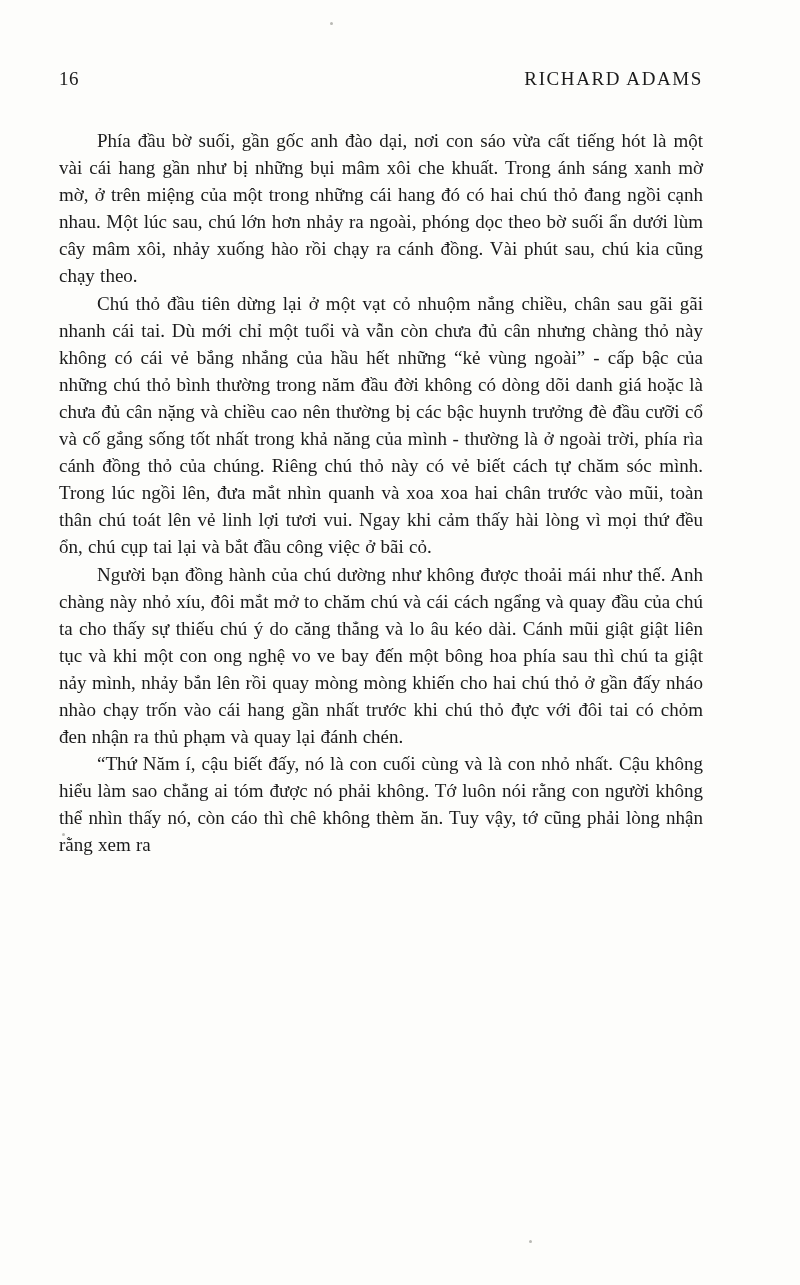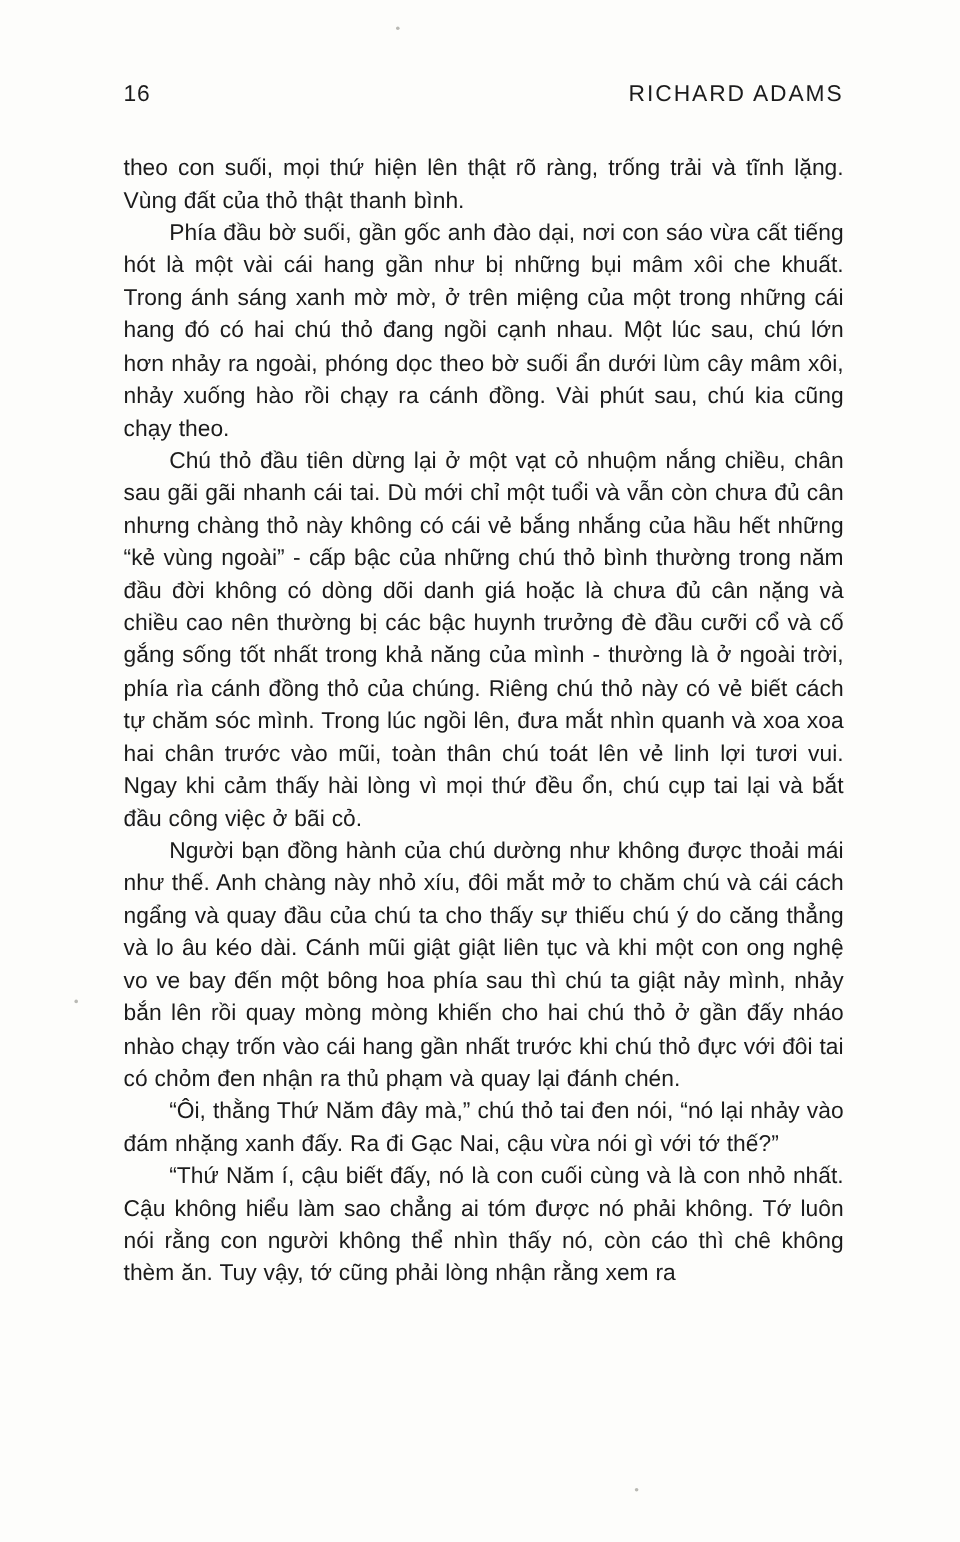--- a/index.html
+++ b/index.html
@@ -7,22 +7,22 @@
     padding: 0;
     background: #e9e9e7;
   }
   .page {
     position: relative;
     width: 800px;
     height: 1285px;
     margin: 0 auto;
     background: #fdfdfb;
     box-sizing: border-box;
-    padding: 68px 97px 0 103px;
-    font-family: Liberation Sans, sans-serif;
+    padding: 68px 97px 0 59px;
+    font-family: Liberation Serif, serif;
     color: #1b1b1b;
     overflow: hidden;
   }
   .page-header {
     display: flex;
     justify-content: space-between;
     align-items: baseline;
     font-size: 19px;
     margin-bottom: 37px;
   }
@@ -63,20 +63,18 @@
   <div class="speck speck-1"></div>
   <div class="speck speck-2"></div>
   <div class="speck speck-3"></div>
 
   <header class="page-header">
     <span class="page-number">16</span>
     <span class="author">RICHARD ADAMS</span>
   </header>
 
   <main class="page-body">
-      <p><span>theo con suối, mọi thứ hiện lên thật rõ ràng, trống trải và tĩnh lặng. Vùng đất của thỏ thật thanh bình.</span></p>
       <p class="indent"><span>Phía đầu bờ suối, gần gốc anh đào dại, nơi con sáo vừa cất tiếng hót là một vài cái hang gần như bị những bụi mâm xôi che khuất. Trong ánh sáng xanh mờ mờ, ở trên miệng của một trong những cái hang đó có hai chú thỏ đang ngồi cạnh nhau. Một lúc sau, chú lớn hơn nhảy ra ngoài, phóng dọc theo bờ suối ẩn dưới lùm cây mâm xôi, nhảy xuống hào rồi chạy ra cánh đồng. Vài phút sau, chú kia cũng chạy theo.</span></p>
       <p class="indent"><span>Chú thỏ đầu tiên dừng lại ở một vạt cỏ nhuộm nắng chiều, chân sau gãi gãi nhanh cái tai. Dù mới chỉ một tuổi và vẫn còn chưa đủ cân nhưng chàng thỏ này không có cái vẻ bắng nhắng của hầu hết những “kẻ vùng ngoài” - cấp bậc của những chú thỏ bình thường trong năm đầu đời không có dòng dõi danh giá hoặc là chưa đủ cân nặng và chiều cao nên thường bị các bậc huynh trưởng đè đầu cưỡi cổ và cố gắng sống tốt nhất trong khả năng của mình - thường là ở ngoài trời, phía rìa cánh đồng thỏ của chúng. Riêng chú thỏ này có vẻ biết cách tự chăm sóc mình. Trong lúc ngồi lên, đưa mắt nhìn quanh và xoa xoa hai chân trước vào mũi, toàn thân chú toát lên vẻ linh lợi tươi vui. Ngay khi cảm thấy hài lòng vì mọi thứ đều ổn, chú cụp tai lại và bắt đầu công việc ở bãi cỏ.</span></p>
       <p class="indent"><span>Người bạn đồng hành của chú dường như không được thoải mái như thế. Anh chàng này nhỏ xíu, đôi mắt mở to chăm chú và cái cách ngẩng và quay đầu của chú ta cho thấy sự thiếu chú ý do căng thẳng và lo âu kéo dài. Cánh mũi giật giật liên tục và khi một con ong nghệ vo ve bay đến một bông hoa phía sau thì chú ta giật nảy mình, nhảy bắn lên rồi quay mòng mòng khiến cho hai chú thỏ ở gần đấy nháo nhào chạy trốn vào cái hang gần nhất trước khi chú thỏ đực với đôi tai có chỏm đen nhận ra thủ phạm và quay lại đánh chén.</span></p>
-      <p class="indent"><span>“Ôi, thằng Thứ Năm đây mà,” chú thỏ tai đen nói, “nó lại nhảy vào đám nhặng xanh đấy. Ra đi Gạc Nai, cậu vừa nói gì với tớ thế?”</span></p>
       <p class="indent"><span>“Thứ Năm í, cậu biết đấy, nó là con cuối cùng và là con nhỏ nhất. Cậu không hiểu làm sao chẳng ai tóm được nó phải không. Tớ luôn nói rằng con người không thể nhìn thấy nó, còn cáo thì chê không thèm ăn. Tuy vậy, tớ cũng phải lòng nhận rằng xem ra</span></p>
     </main>
 </div>
 
 </body></html>

